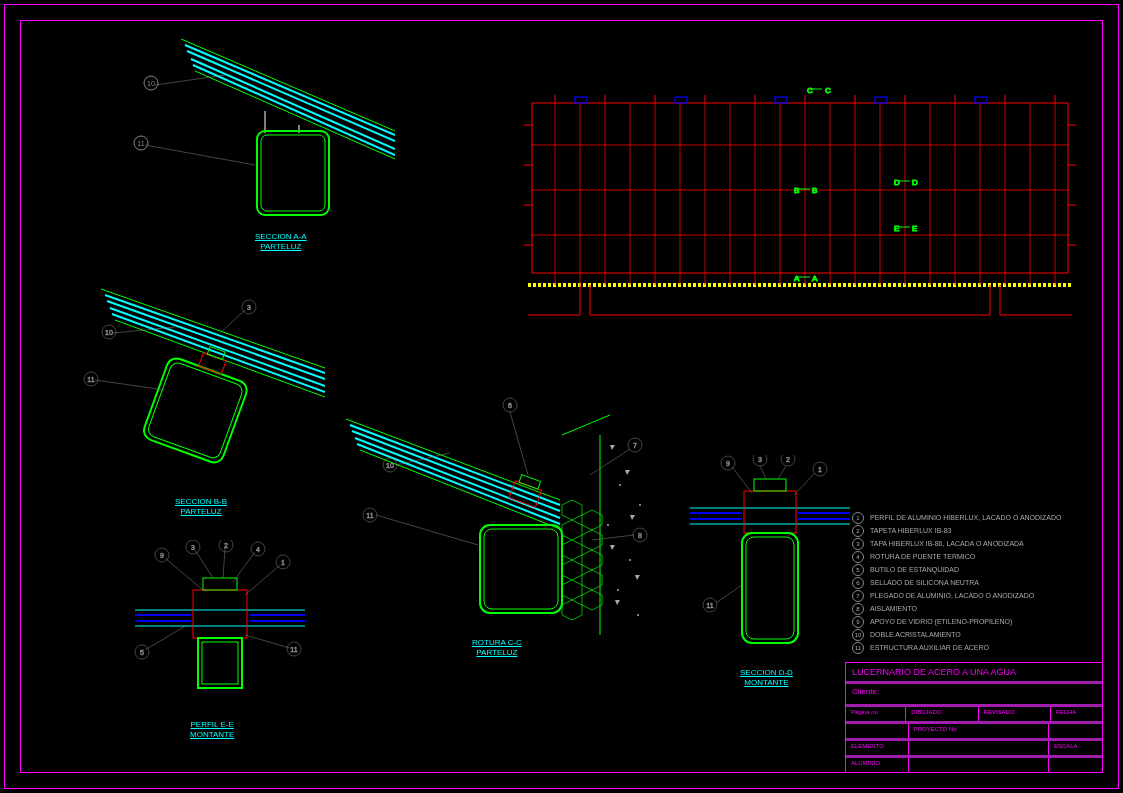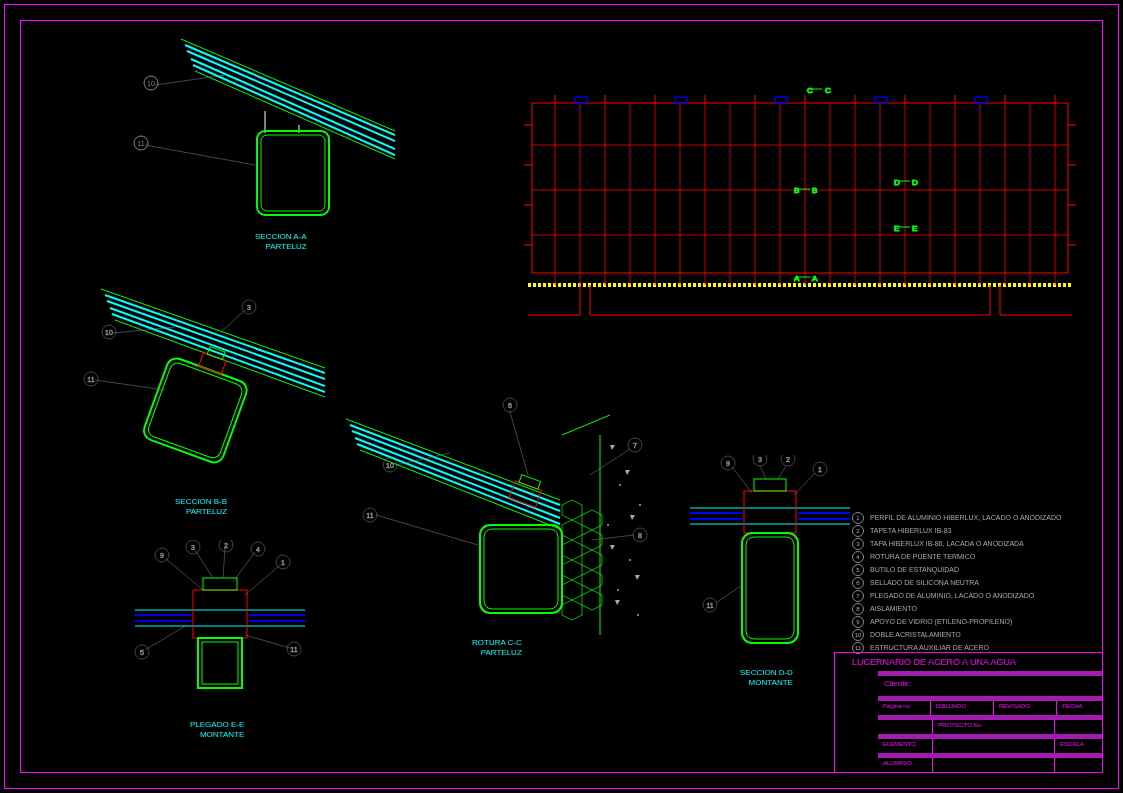--- a/index.html
+++ b/index.html
@@ -19,22 +19,23 @@
 }
 .inner-border {
   position: absolute;
   top: 20px; left: 20px; right: 20px; bottom: 20px;
   border: 1px solid #f0f;
 }
 .section-label {
   position: absolute;
   color: #0ff;
   font-size: 8px;
-  text-align: right;
+  text-align: center;
   line-height: 1.2;
+  text-decoration: underline;
 }
 .legend {
   position: absolute;
   top: 512px;
   left: 852px;
   font-size: 7px;
   color: #aaa;
   line-height: 1.5;
 }
 .legend-row { display: flex; align-items: center; margin-bottom: 1px; }
@@ -50,23 +51,22 @@
   color: #aaa;
 }
 .titleblock {
   position: absolute;
   right: 20px;
   bottom: 20px;
   width: 256px;
   border: 1px solid #f0f;
   color: #f0f;
   font-size: 8px;
-  padding-left: 11px;
-}
-.tb-row { border-top: 5px solid #a21caf; padding: 3px 6px; min-height: 14px; display: flex; margin-left: 32px; }
+}
+.tb-row { border-top: 3px solid #a21caf; padding: 3px 6px; min-height: 14px; display: flex; }
 .tb-title { padding: 4px 6px; font-size: 9px; }
 .tb-cell { border-left: 1px solid #f0f; padding: 2px 5px; font-size: 6px; }
 .tb-cell:first-child { border-left: none; }
 </style>
 </head>
 <body>
 
 <div class="outer-border"></div>
 <div class="inner-border"></div>
 
@@ -164,21 +164,21 @@
       <text x="158" y="25" font-size="7" fill="#888" text-anchor="middle">1</text>
     <line x1="165" y1="108" x2="120" y2="95"></line>
       <circle cx="169" cy="109" r="7"></circle>
       <text x="169" y="112" font-size="7" fill="#888" text-anchor="middle">11</text>
     <line x1="20" y1="110" x2="62" y2="85"></line>
       <circle cx="17" cy="112" r="7"></circle>
       <text x="17" y="115" font-size="7" fill="#888" text-anchor="middle">5</text>
   </g>
 </svg>
 <div class="section-label" style="top:720px;left:190px">
-  <span>PLEGADO E-E</span><br>
+  <span>PERFIL E-E</span><br>
   <span>MONTANTE</span>
 </div>
 
 <svg style="position:absolute;top:375px;left:330px" width="320" height="280" viewBox="0 0 320 280">
   <g stroke="#0ff" fill="none" stroke-width="2">
     <line x1="20" y1="50" x2="230" y2="130"></line>
     <line x1="22" y1="56" x2="230" y2="136"></line>
     <line x1="25" y1="63" x2="230" y2="143"></line>
     <line x1="27" y1="69" x2="230" y2="149"></line>
   </g>

